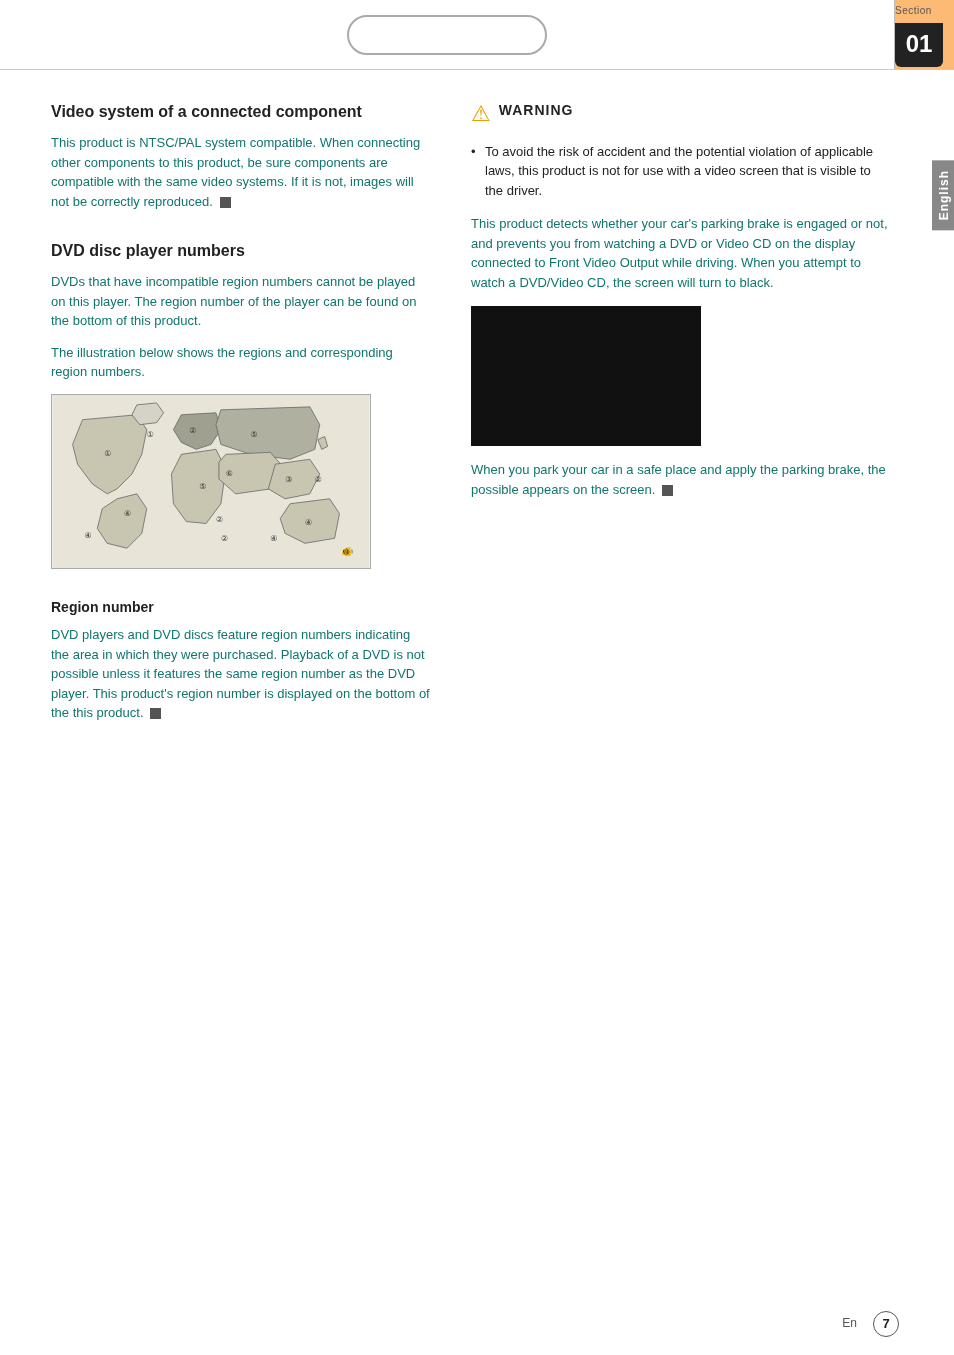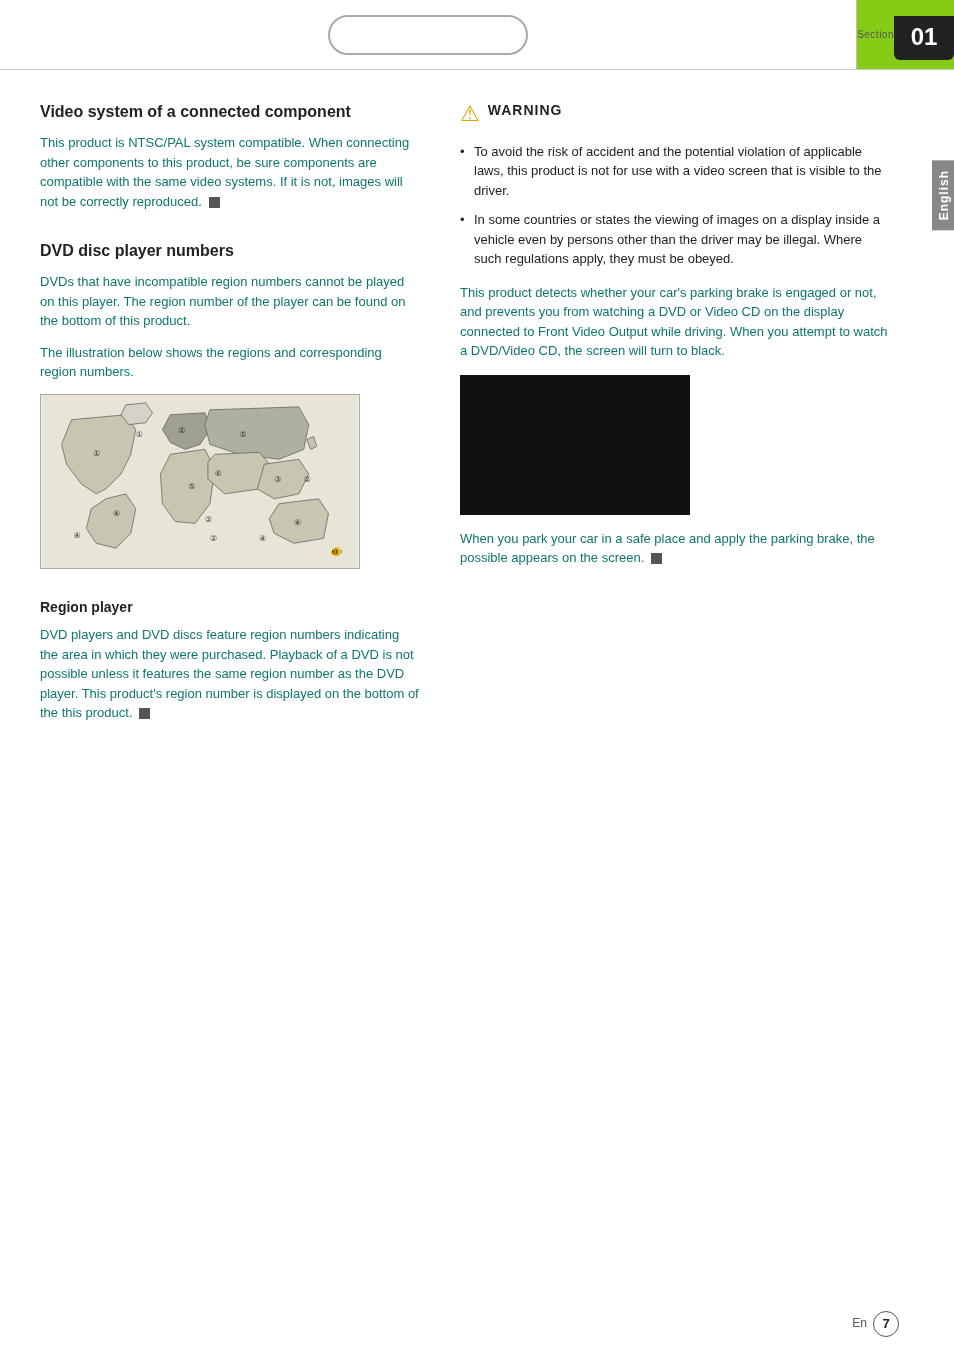--- a/index.html
+++ b/index.html
@@ -58,43 +58,42 @@
 
     .header-center-box {
       border: 2px solid #aaa;
       border-radius: 20px;
       width: 200px;
       height: 40px;
     }
 
     .header-right {
       display: flex;
-      flex-direction: row;
-      align-items: center;
+      flex-direction: column;
       justify-content: flex-start;
       padding: 4px 0 0 0;
       min-width: 60px;
       border-left: 1px solid #bbb;
-      background: #84cc16;
+      background: #fdba74;
     }
 
     .section-label {
       font-size: 10px;
       color: #555;
       letter-spacing: 0.5px;
       margin-bottom: 2px;
       text-transform: none;
     }
 
     .section-number-box {
       background: #222;
       color: #fff;
       font-size: 24px;
       font-weight: bold;
-      width: 60px;
+      width: 48px;
       height: 44px;
       display: flex;
       align-items: center;
       justify-content: center;
       border-radius: 0 0 6px 6px;
       margin-top: 2px;
     }
 
     
     .english-tab {
@@ -110,21 +109,21 @@
       text-orientation: mixed;
       transform: rotate(180deg);
       padding: 10px 4px;
       letter-spacing: 1px;
       z-index: 10;
     }
 
     
     .content {
       display: flex;
-      padding: 30px 0 30px 0;
+      padding: 30px 0 30px 11px;
     }
 
     .col-left {
       flex: 0 0 440px;
       padding: 0 20px 0 40px;
     }
 
     .col-right {
       flex: 1;
       padding: 0 60px 0 20px;
@@ -233,21 +232,21 @@
       margin-left: 3px;
     }
 
     
     .page-footer {
       position: absolute;
       bottom: 18px;
       right: 55px;
       display: flex;
       align-items: center;
-      gap: 6px;
+      gap: 16px;
       font-size: 13px;
     }
 
     .page-num-label {
       font-size: 12px;
       color: #555;
     }
 
     .page-num-circle {
       border: 1.5px solid #555;
@@ -335,41 +334,40 @@
             <text x="32" y="145" font-size="8" fill="#333" font-family="Arial">④</text>
             <text x="170" y="148" font-size="8" fill="#333" font-family="Arial">②</text>
             <text x="220" y="148" font-size="8" fill="#333" font-family="Arial">④</text>
 
             <text x="292" y="162" font-size="10" fill="#555">🐠</text>
           </svg>
         </div>
       </div>
 
       <div class="section-block">
-        <h3 class="subsection-title">Region player</h3>
+        <h3 class="subsection-title">Region number</h3>
         <p class="body-text">
           <span>DVD players and DVD discs feature region numbers indicating the area in which they were purchased. Playback of a DVD is not possible unless it features the same region number as the DVD player. This product's region number is displayed on the bottom of the this product.</span>
           <span class="end-mark"></span>
         </p>
       </div>
 
     </div>
 
     <div class="col-right">
 
       <div class="section-block">
 
         <div class="warning-box">
           <span class="warning-icon">⚠</span>
           <span class="warning-title">WARNING</span>
         </div>
 
         <ul class="warning-list">
           <li class="warning-list-item">To avoid the risk of accident and the potential violation of applicable laws, this product is not for use with a video screen that is visible to the driver.</li>
-          <li class="warning-list-item">In some countries or states the viewing of images on a display inside a vehicle even by persons other than the driver may be illegal. Where such regulations apply, they must be obeyed.</li>
         </ul>
 
         <p class="body-text">This product detects whether your car's parking brake is engaged or not, and prevents you from watching a DVD or Video CD on the display connected to Front Video Output while driving. When you attempt to watch a DVD/Video CD, the screen will turn to black.</p>
 
         <div class="black-screen"></div>
 
         <p class="body-text">
           <span>When you park your car in a safe place and apply the parking brake, the possible appears on the screen.</span>
           <span class="end-mark"></span>
         </p>

